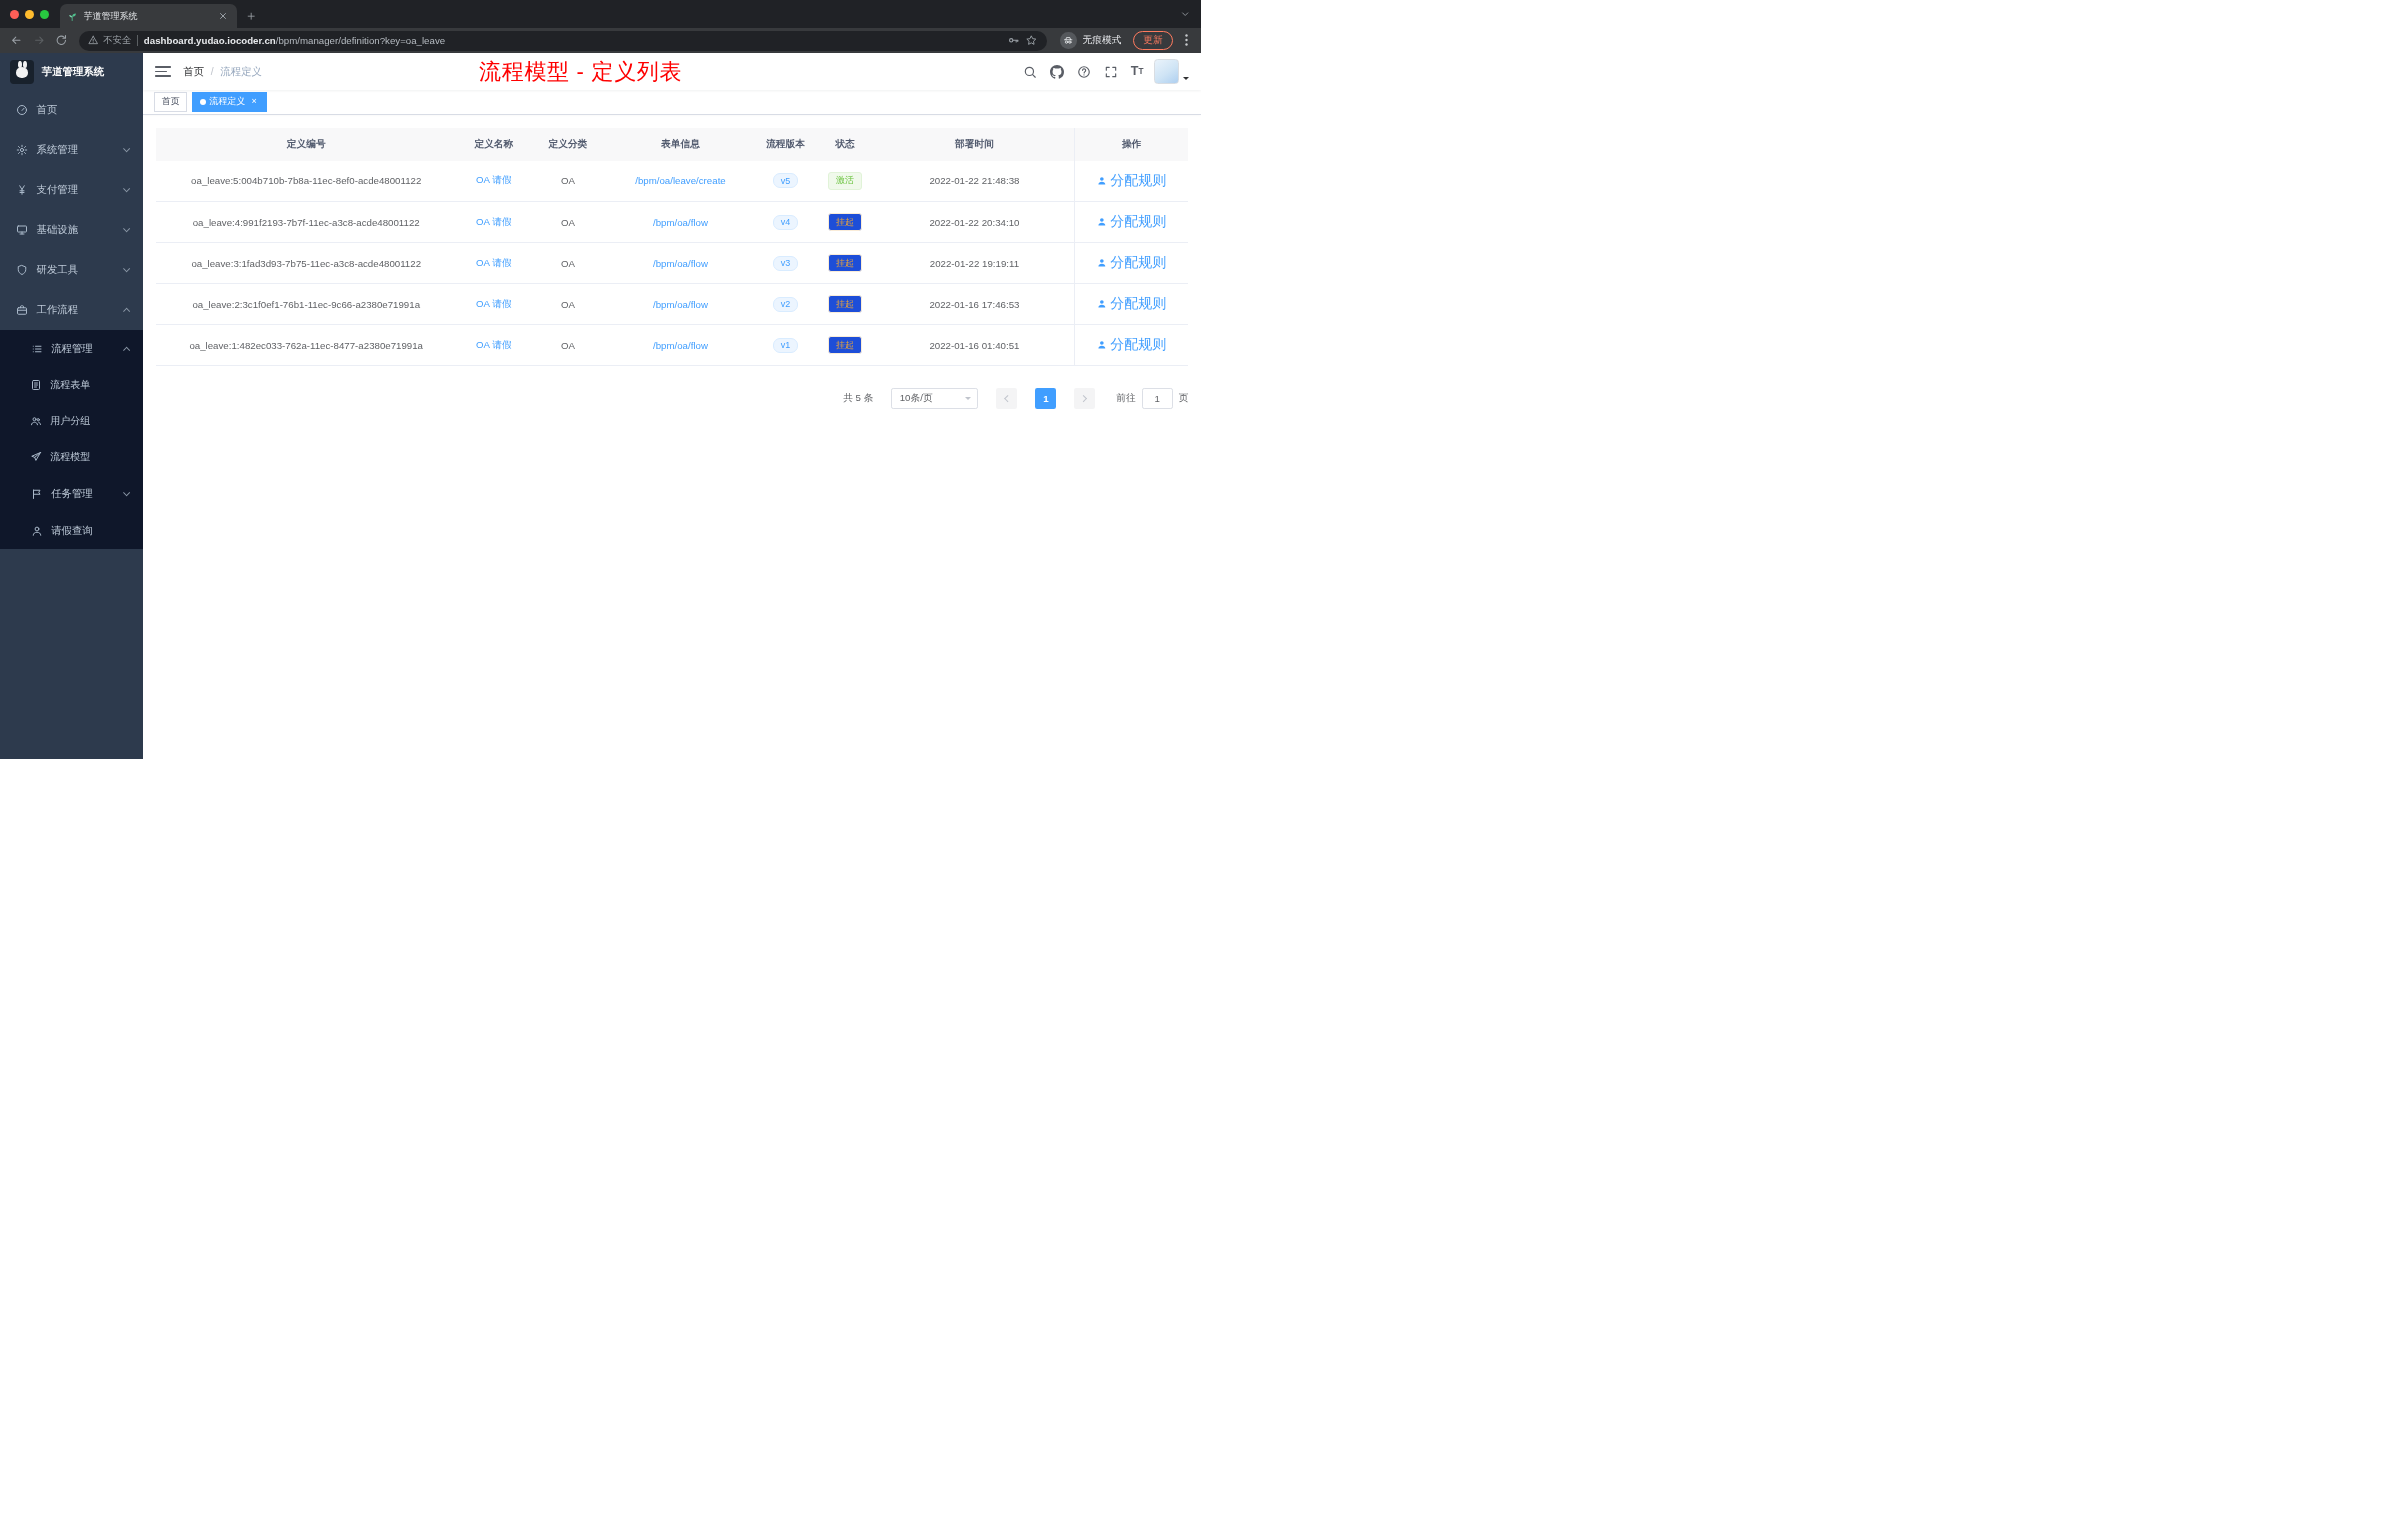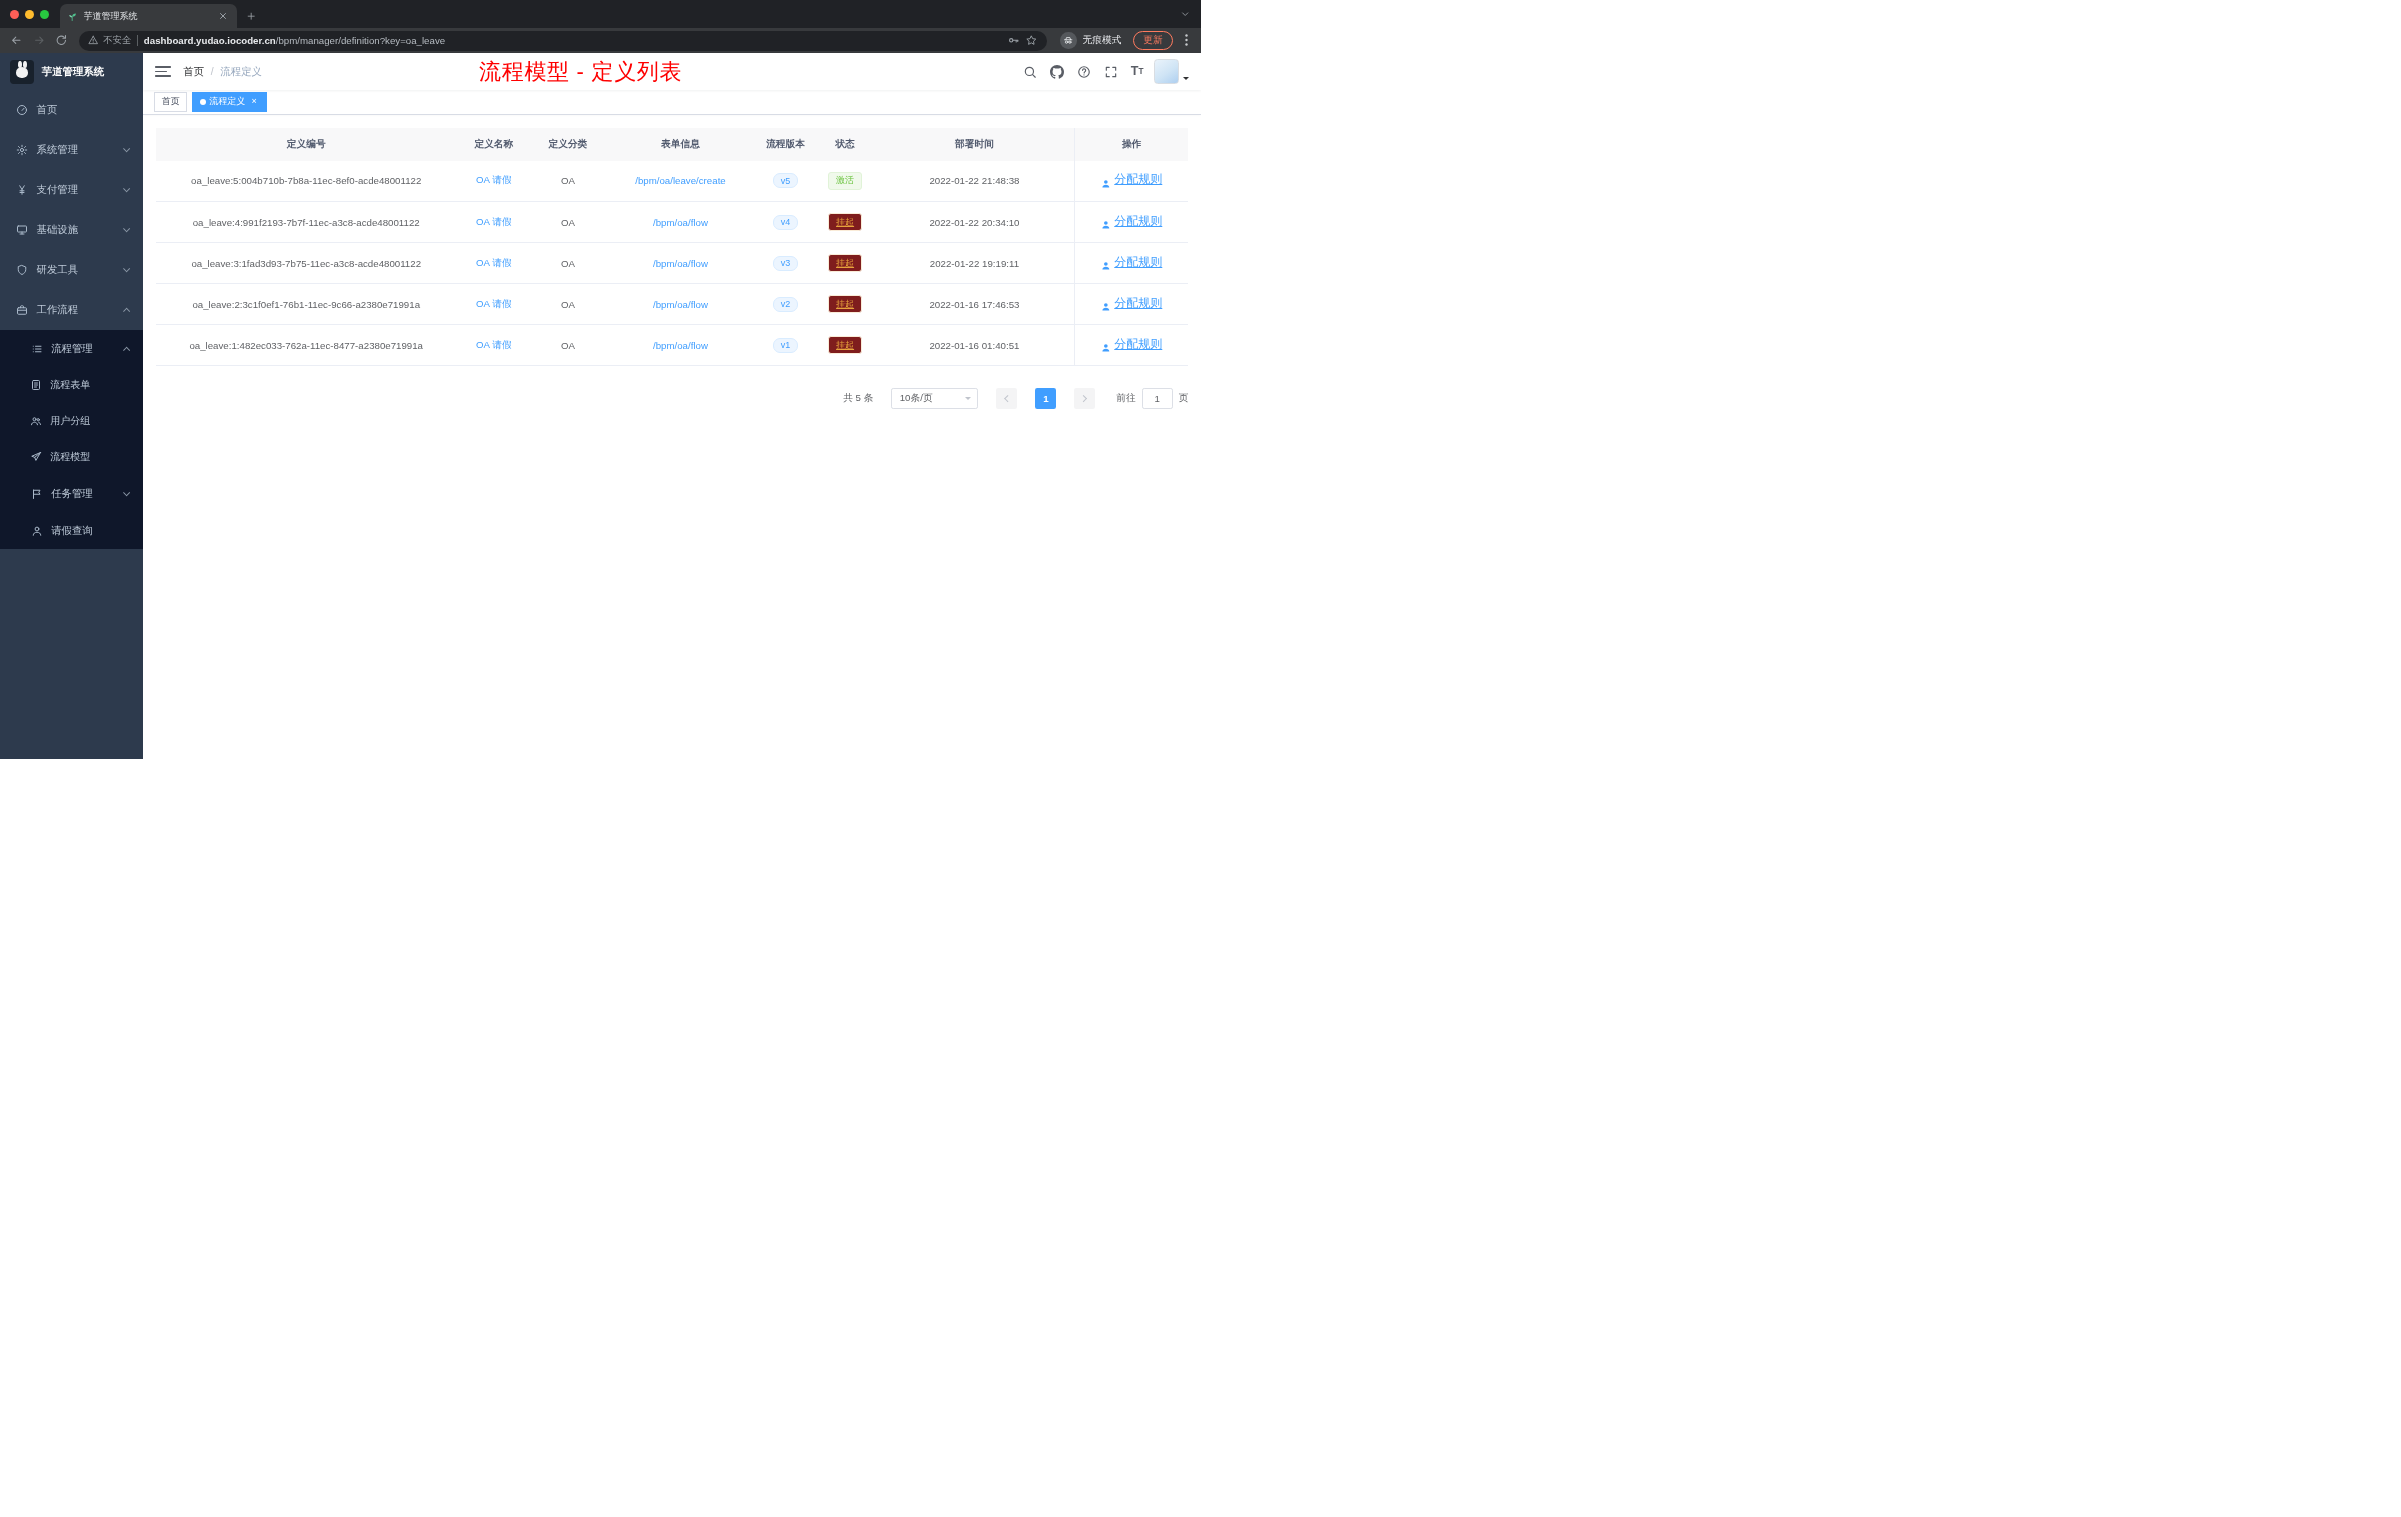--- a/index.html
+++ b/index.html
@@ -89,22 +89,22 @@
 
   .content { padding:12.6px; }
   table.tbl { width:100%; border-collapse:collapse; table-layout:fixed; }
   .tbl th { background:#f8f8f9; height:33px; font-size:9.7px; font-weight:700; color:#515a6e; text-align:center; }
   .tbl td { height:41px; font-size:9.7px; color:#606266; text-align:center; border-bottom:0.7px solid #ebeef5; white-space:nowrap; overflow:hidden; }
   .tbl th:last-child, .tbl td:last-child { border-left:0.7px solid #ebeef5; }
   .link { color:#409eff; text-decoration:none; cursor:pointer; }
   .ver-badge { display:inline-block; padding:1.5px 6.7px; font-size:9px; border-radius:7px; background:#ecf5ff; border:0.7px solid #d9ecff; color:#409eff; }
   .status-badge { display:inline-block; padding:1.5px 6.7px; font-size:9px; border-radius:3px; }
   .status-badge.success { background:#f0f9eb; border:0.7px solid #e1f3d8; color:#67c23a; }
-  .status-badge.warning { background:#7f1d1d; border:0.7px solid #faecd8; color:#e6a23c;text-decoration:underline; }
-  .action-link { display:inline-flex; align-items:flex-end; gap:3.7px; font-size:12px;text-decoration:underline; }
+  .status-badge.warning { background:#1d4ed8; border:0.7px solid #faecd8; color:#e6a23c; }
+  .action-link { display:inline-flex; align-items:center; gap:3.7px; font-size:14px; }
   .action-link .icon { width:9.7px; height:9.7px; color:#409eff; }
 
   .pagination { margin-top:22px; display:flex; justify-content:flex-end; align-items:center; gap:18px; font-size:9.7px; color:#606266; }
   .pg-select { width:87px; height:21px; border:0.7px solid #dcdfe6; border-radius:2.2px; display:flex; align-items:center; justify-content:space-between; padding:0 6px 0 7.4px; color:#606266; background:#fff; }
   .pg-caret { width:0; height:0; border-left:3px solid transparent; border-right:3px solid transparent; border-top:3.7px solid #c0c4cc; }
   .pg-btn { width:21px; height:21px; background:#f4f4f5; border-radius:2.2px; display:flex; align-items:center; justify-content:center; }
   .pg-arrow { width:5.2px; height:5.2px; border-right:1.1px solid #c0c4cc; border-bottom:1.1px solid #c0c4cc; }
   .pg-arrow.left { transform:rotate(135deg); margin-left:2.2px; }
   .pg-arrow.right { transform:rotate(-45deg); margin-right:2.2px; }
   .pg-page { width:21px; height:21px; background:#409eff; color:#fff; border-radius:2.2px; display:flex; align-items:center; justify-content:center; font-weight:700; }

